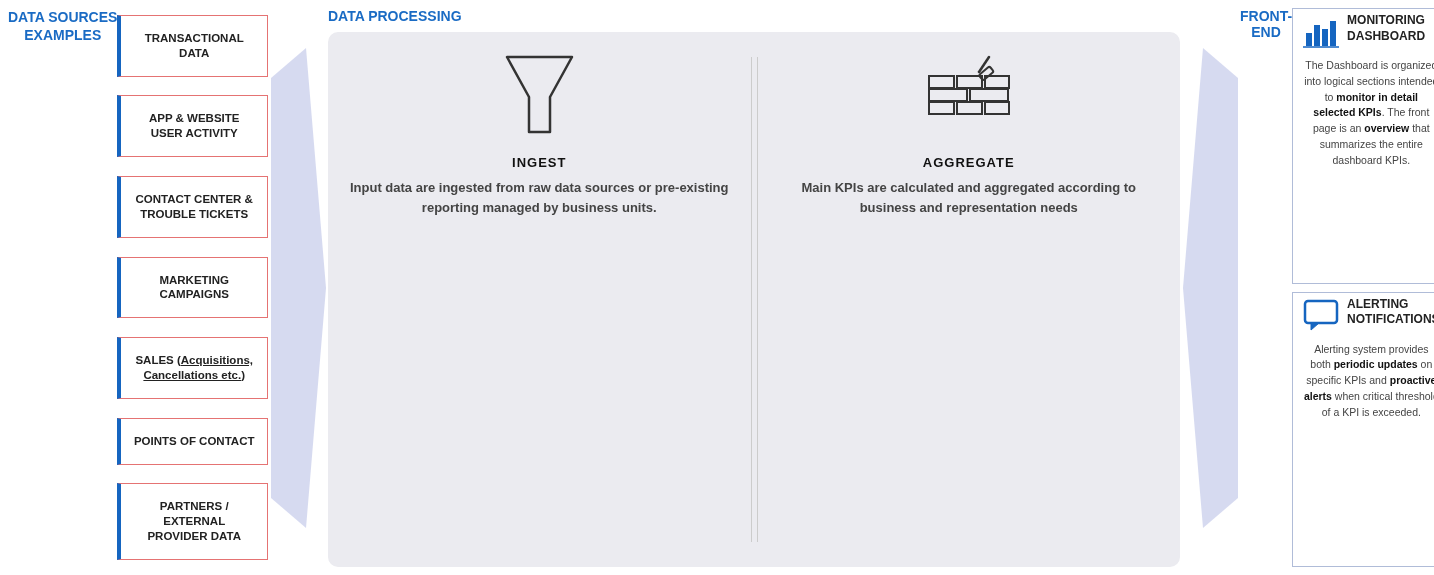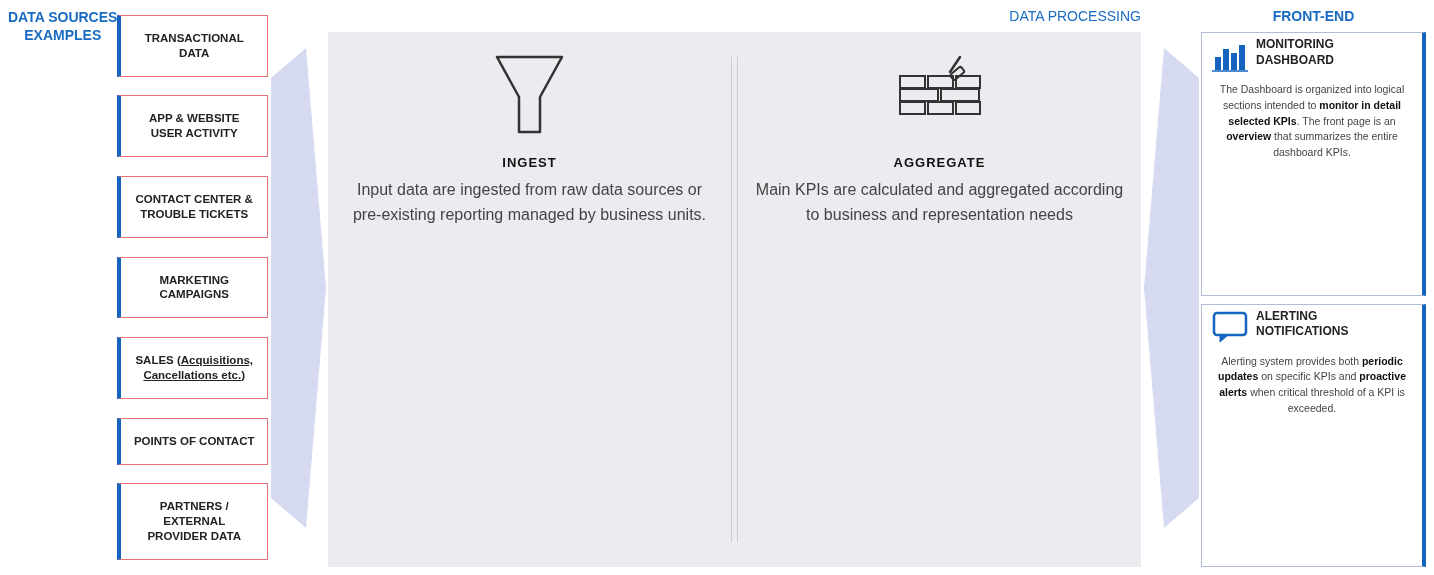--- a/index.html
+++ b/index.html
@@ -68,29 +68,29 @@
     }
 
     .col-middle {
       flex: 1;
       display: flex;
       flex-direction: column;
     }
 
     .col-middle-title {
       color: #1a6bc4;
-      font-weight: 400;
+      font-weight: 700;
       font-size: 14px;
-      text-align: right;
+      text-align: left;
       margin-bottom: 8px;
     }
 
     .col-middle-box {
       background: #ebebf0;
-      border-radius: 1px;
+      border-radius: 10px;
       flex: 1;
       display: flex;
       align-items: stretch;
       padding: 15px 5px;
       gap: 5px;
     }
 
     .step {
       flex: 1;
       display: flex;
@@ -109,44 +109,45 @@
 
     .step-title {
       font-weight: 900;
       font-size: 13px;
       letter-spacing: 1px;
       margin: 8px 0;
       color: #111;
     }
 
     .step-desc {
-      font-size: 16px;
+      font-size: 13px;
       color: #444;
       line-height: 1.55;
+      font-weight: bold;
     }
 
     .step-divider {
       width: 1px;
       background: #ccc;
       margin: 10px 0;
     }
 
     
     .arrow-mid-right {
       width: 60px;
       display: flex;
       align-items: center;
       justify-content: center;
       flex-shrink: 0;
     }
 
     .col-right {
-      width: 225px;
-      display: flex;
-      flex-direction: column;
+      width: 186px;
+      display: flex;
+      flex-direction: row;
       flex-shrink: 0;
     }
 
     .col-right-title {
       color: #1a6bc4;
       font-weight: 900;
       font-size: 14px;
       text-align: center;
       margin-bottom: 8px;
     }

